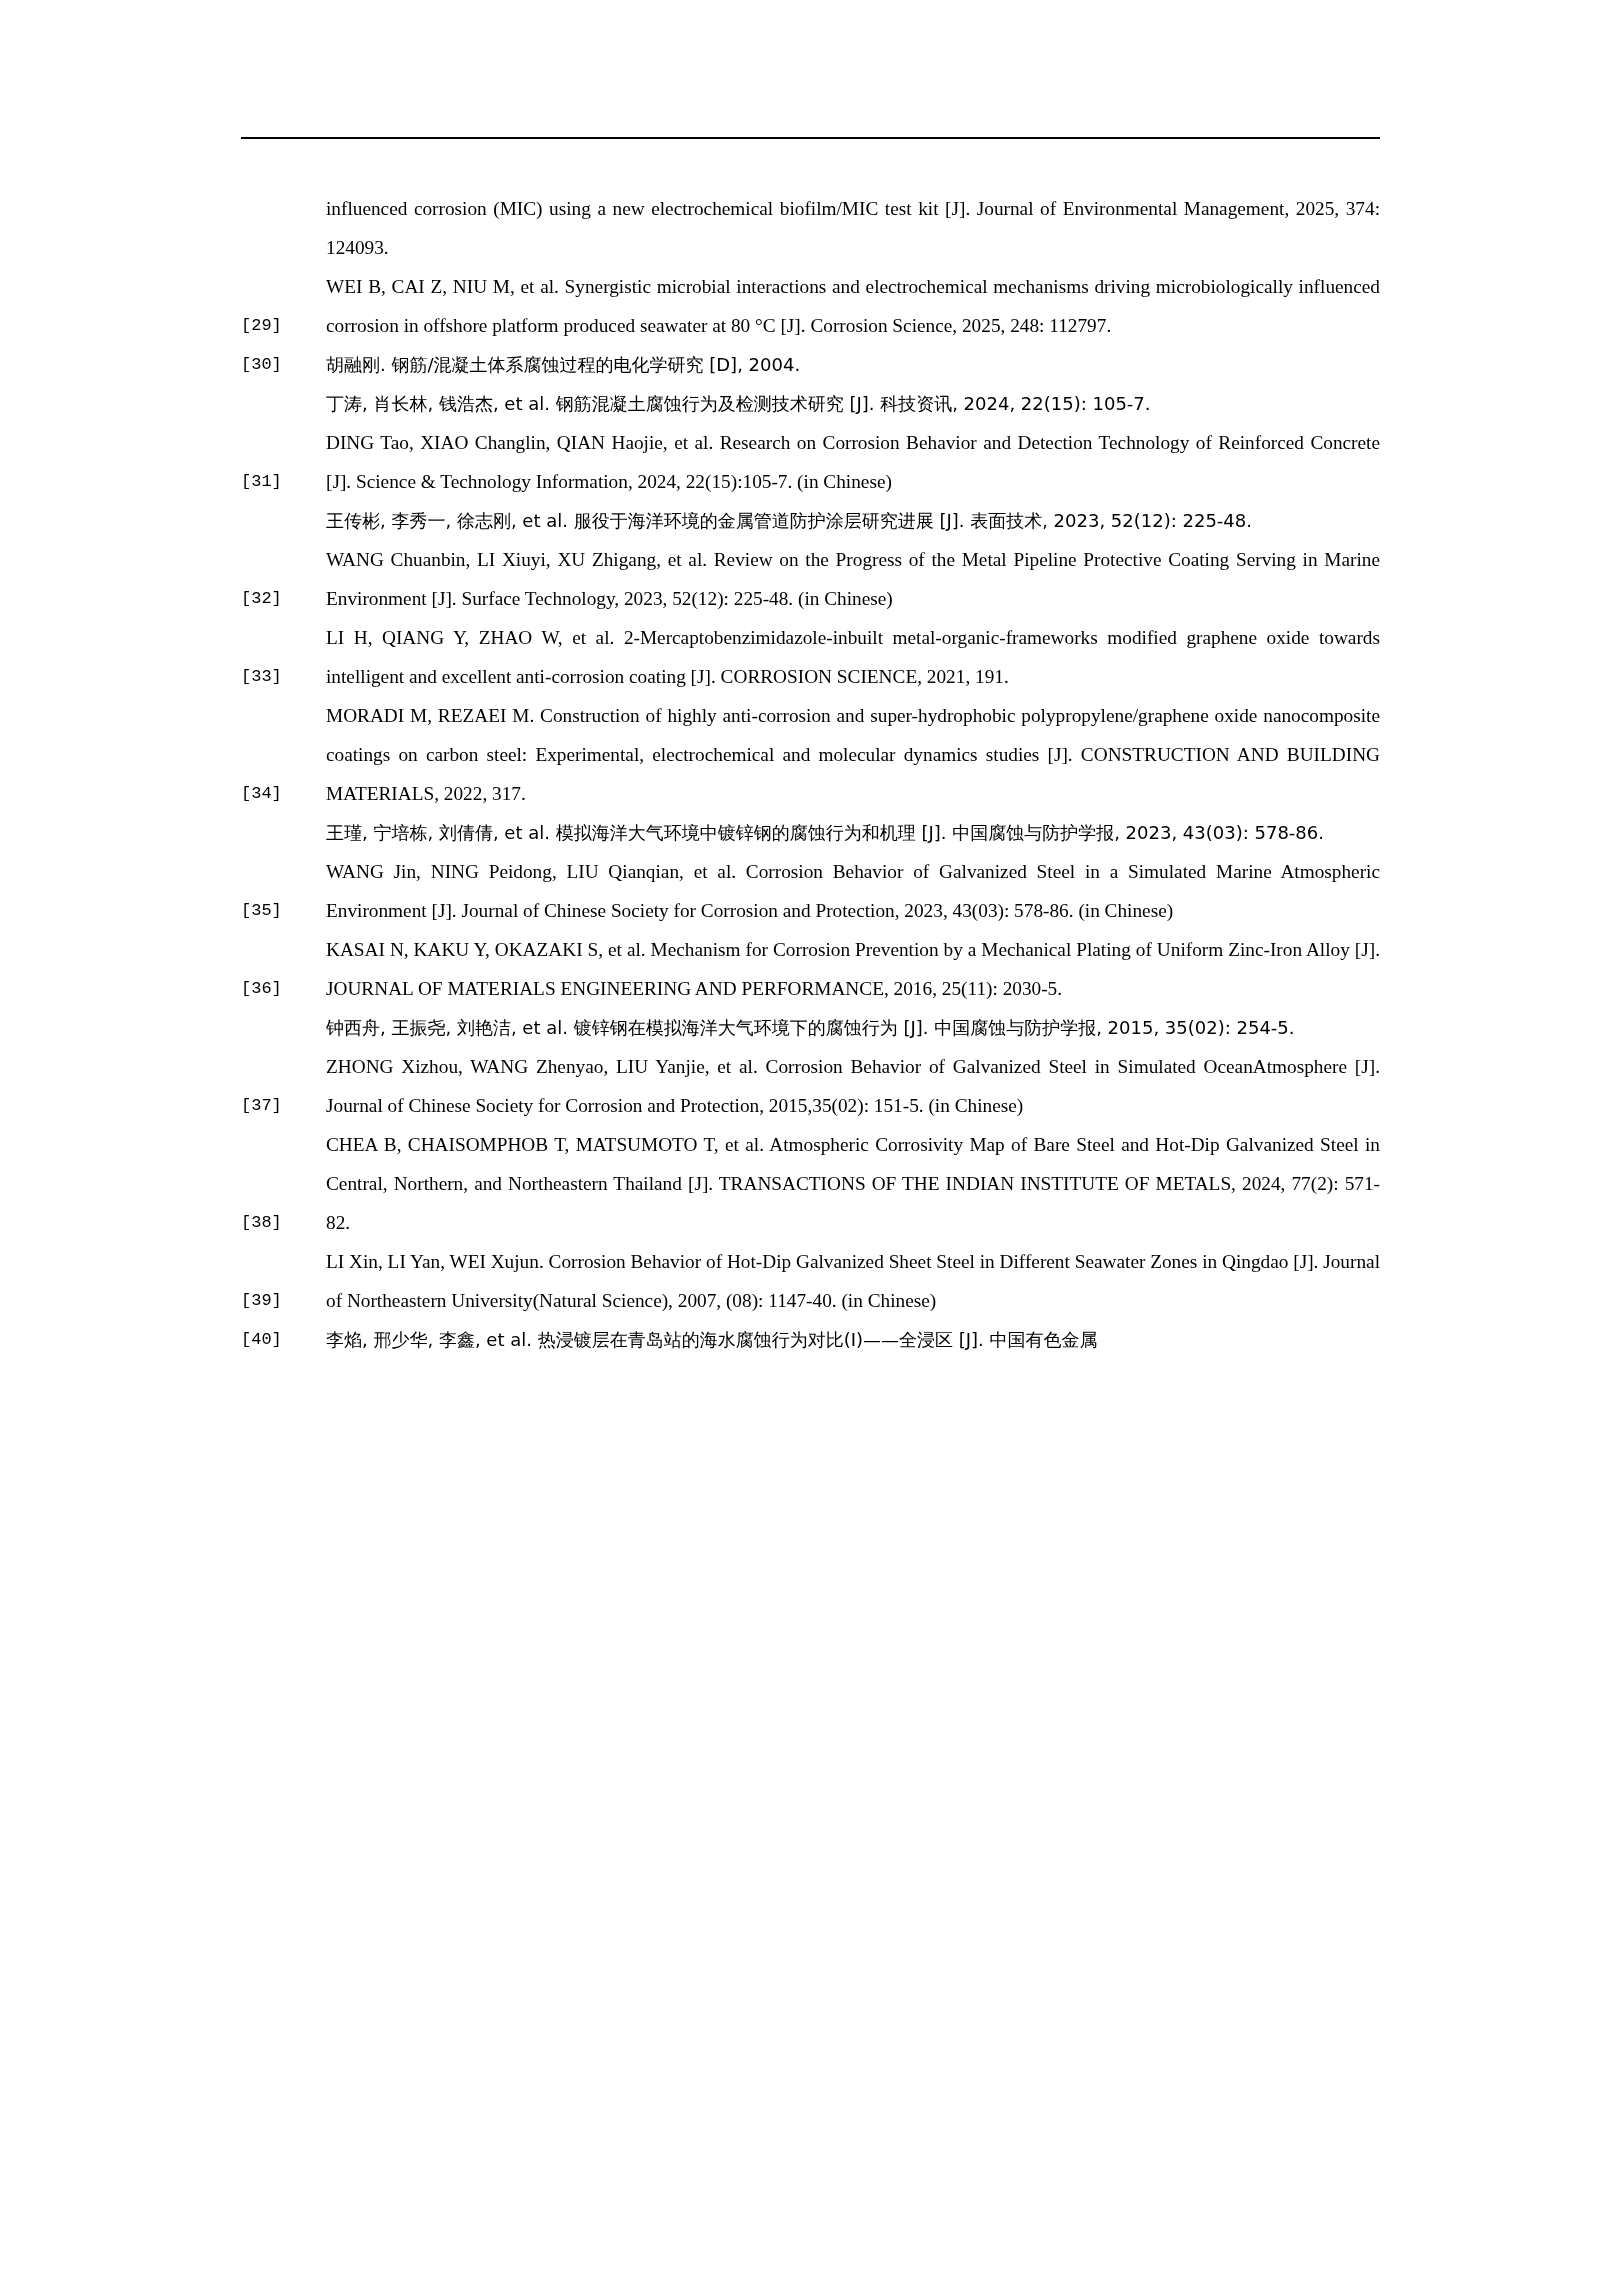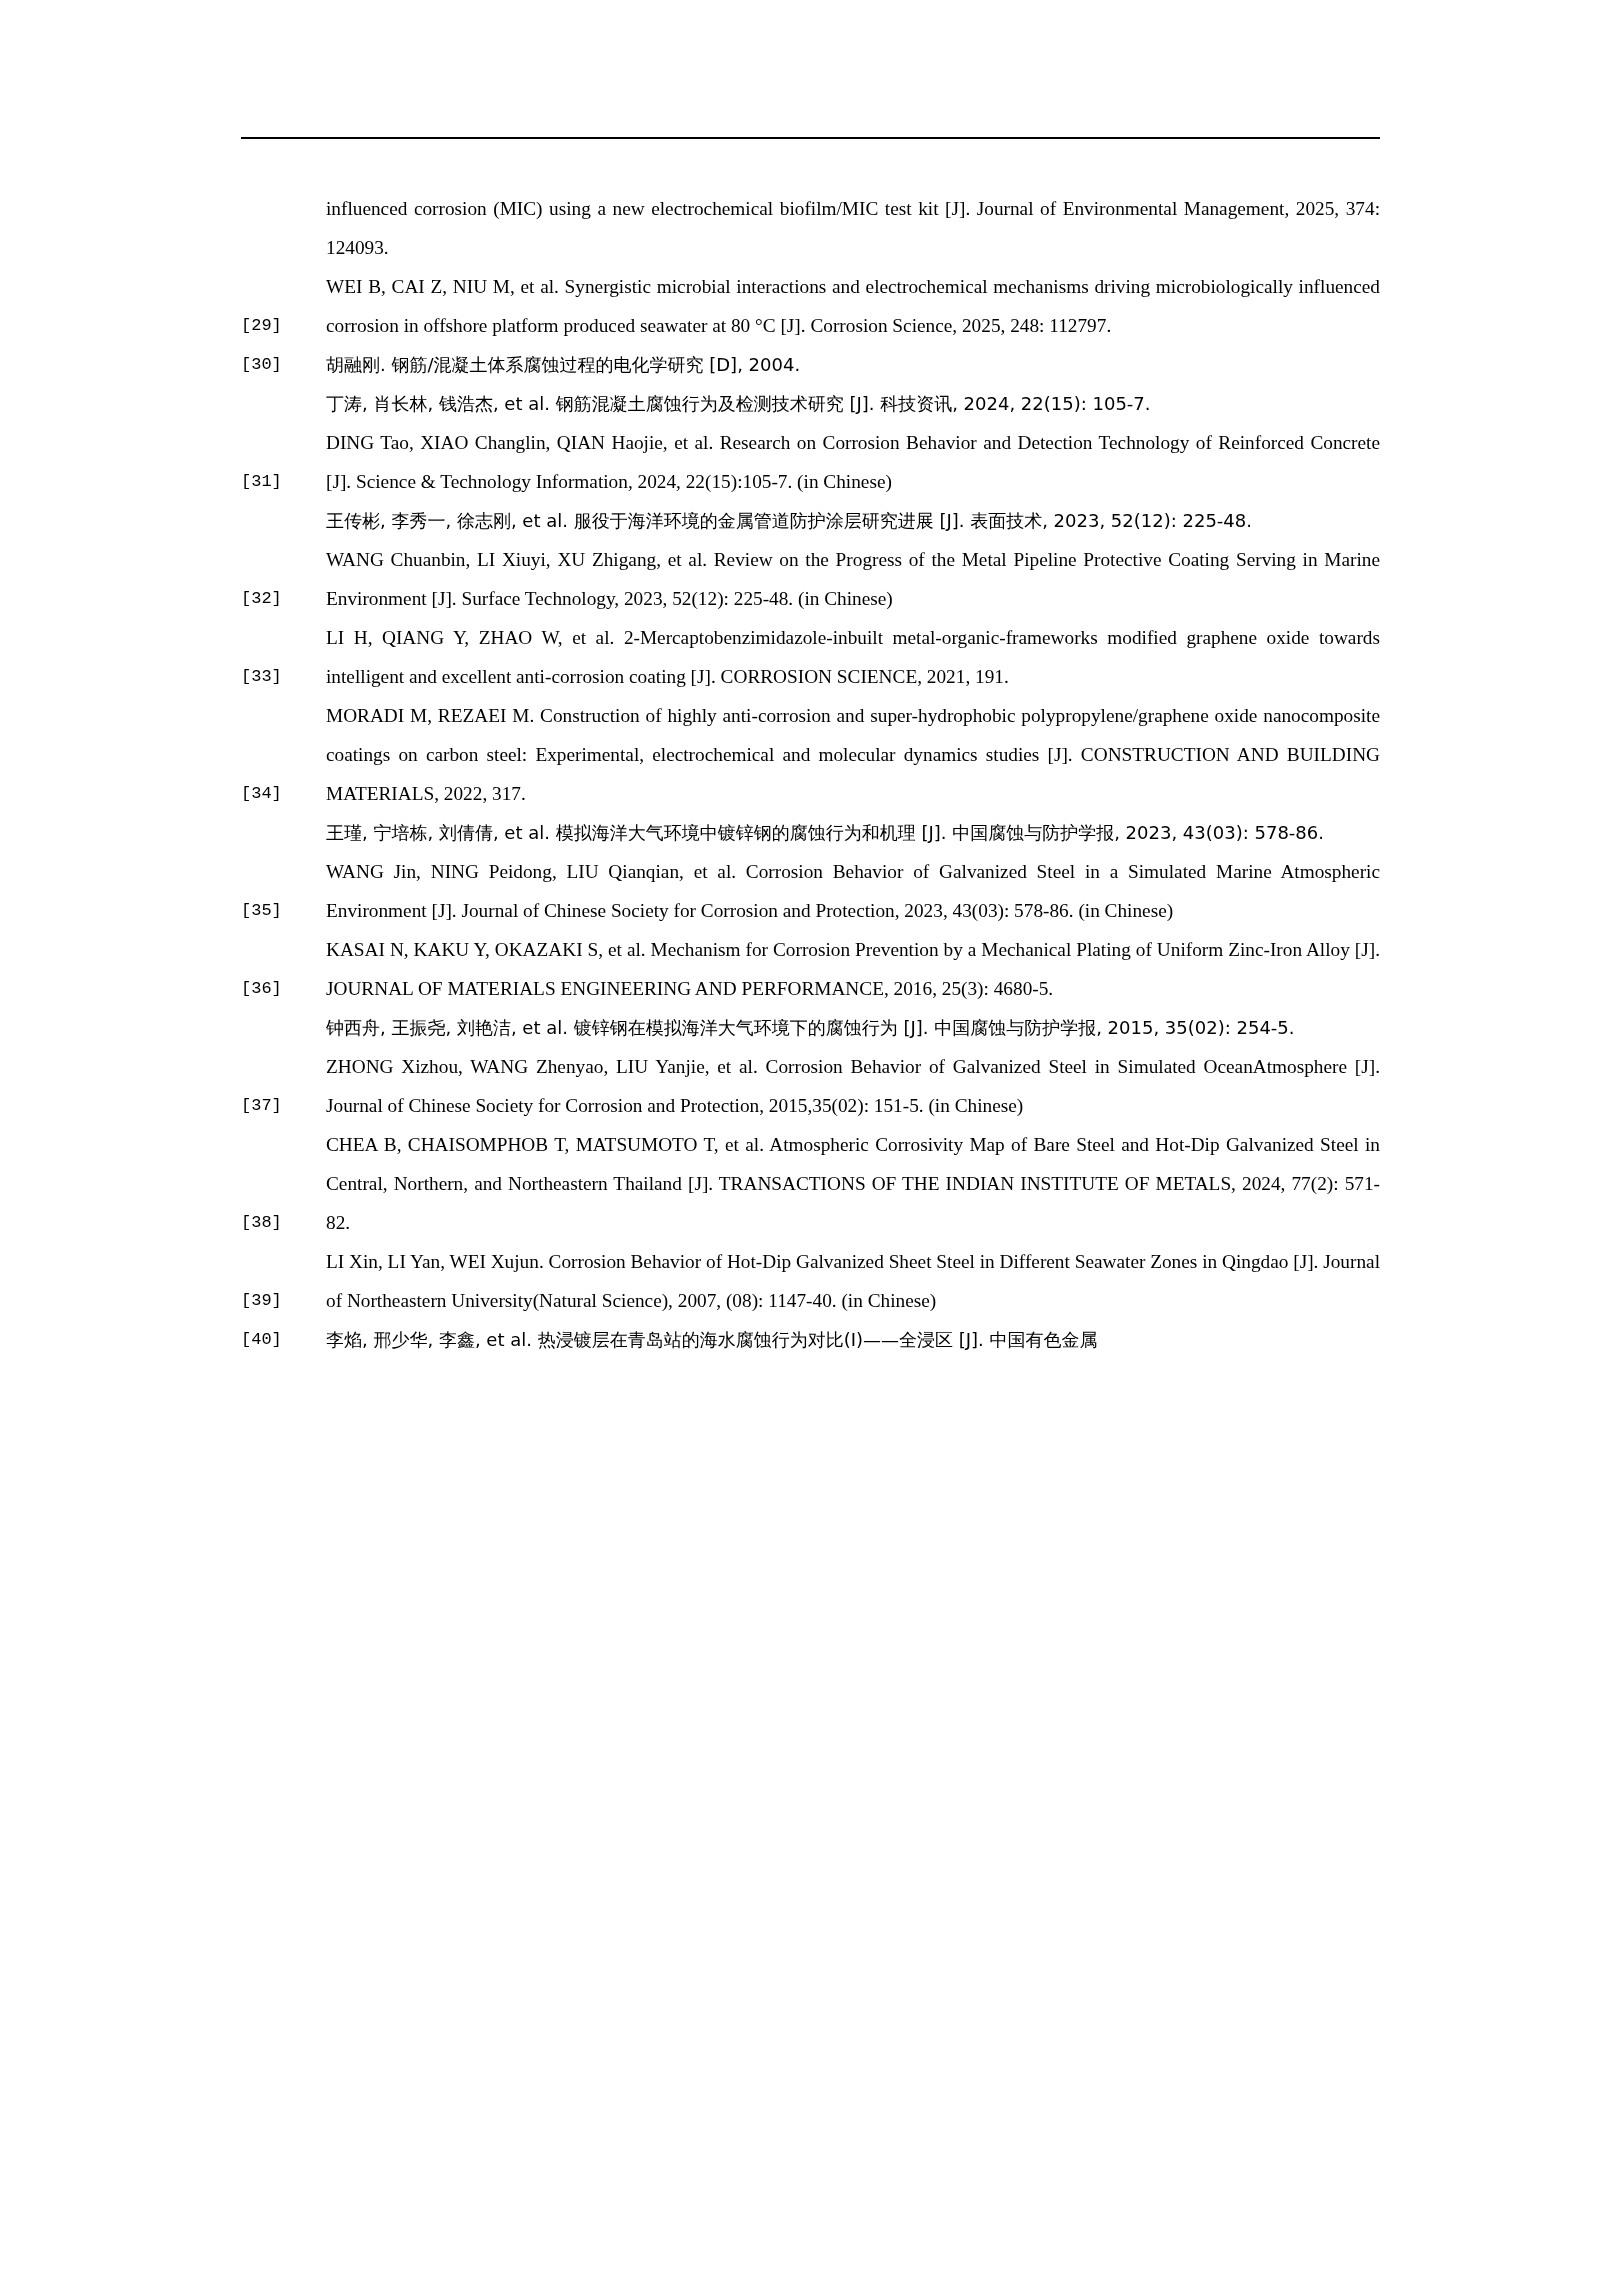--- a/index.html
+++ b/index.html
@@ -129,21 +129,21 @@
       <div class="entry-num">[35]</div>
       <div class="entry-body">
         <p class="para cjk">王瑾, 宁培栋, 刘倩倩, et al. 模拟海洋大气环境中镀锌钢的腐蚀行为和机理 [J]. 中国腐蚀与防护学报, 2023, 43(03): 578-86.</p>
         <p class="para">WANG Jin, NING Peidong, LIU Qianqian, et al. Corrosion Behavior of Galvanized Steel in a Simulated Marine Atmospheric Environment [J]. Journal of Chinese Society for Corrosion and Protection, 2023, 43(03): 578-86. (in Chinese)</p>
       </div>
     </div>
 
     <div class="entry">
       <div class="entry-num">[36]</div>
       <div class="entry-body">
-        <p class="para">KASAI N, KAKU Y, OKAZAKI S, et al. Mechanism for Corrosion Prevention by a Mechanical Plating of Uniform Zinc-Iron Alloy [J]. JOURNAL OF MATERIALS ENGINEERING AND PERFORMANCE, 2016, 25(3): 4680-5.</p>
+        <p class="para">KASAI N, KAKU Y, OKAZAKI S, et al. Mechanism for Corrosion Prevention by a Mechanical Plating of Uniform Zinc-Iron Alloy [J]. JOURNAL OF MATERIALS ENGINEERING AND PERFORMANCE, 2016, 25(11): 2030-5.</p>
       </div>
     </div>
 
     <div class="entry">
       <div class="entry-num">[37]</div>
       <div class="entry-body">
         <p class="para cjk">钟西舟, 王振尧, 刘艳洁, et al. 镀锌钢在模拟海洋大气环境下的腐蚀行为 [J]. 中国腐蚀与防护学报, 2015, 35(02): 254-5.</p>
         <p class="para">ZHONG Xizhou, WANG Zhenyao, LIU Yanjie, et al. Corrosion Behavior of Galvanized Steel in Simulated OceanAtmosphere [J]. Journal of Chinese Society for Corrosion and Protection, 2015,35(02): 151-5. (in Chinese)</p>
       </div>
     </div>

